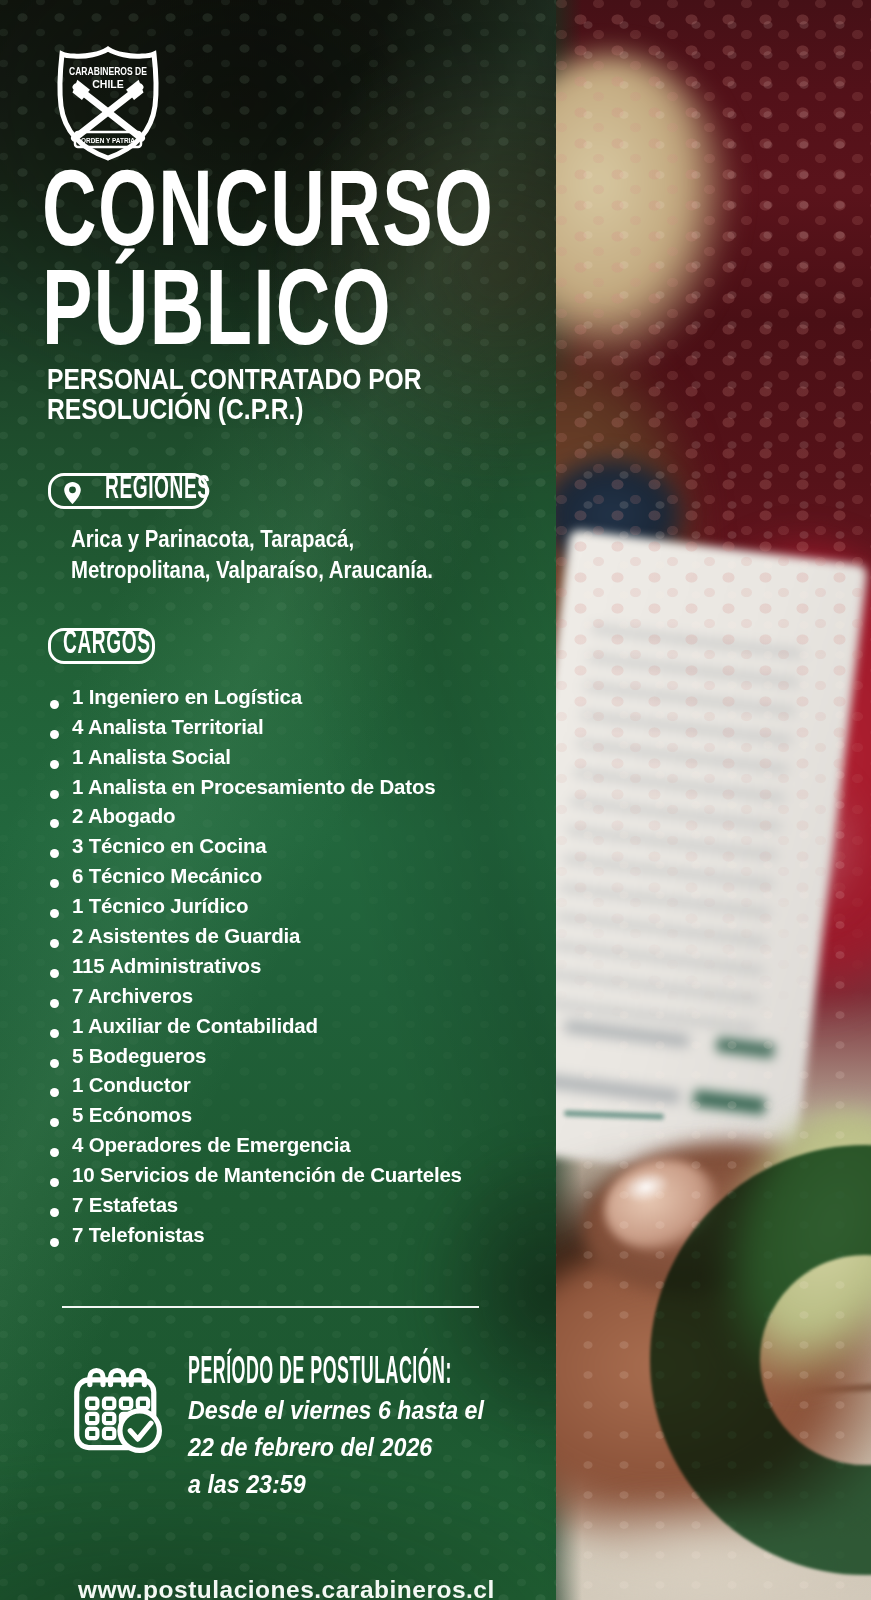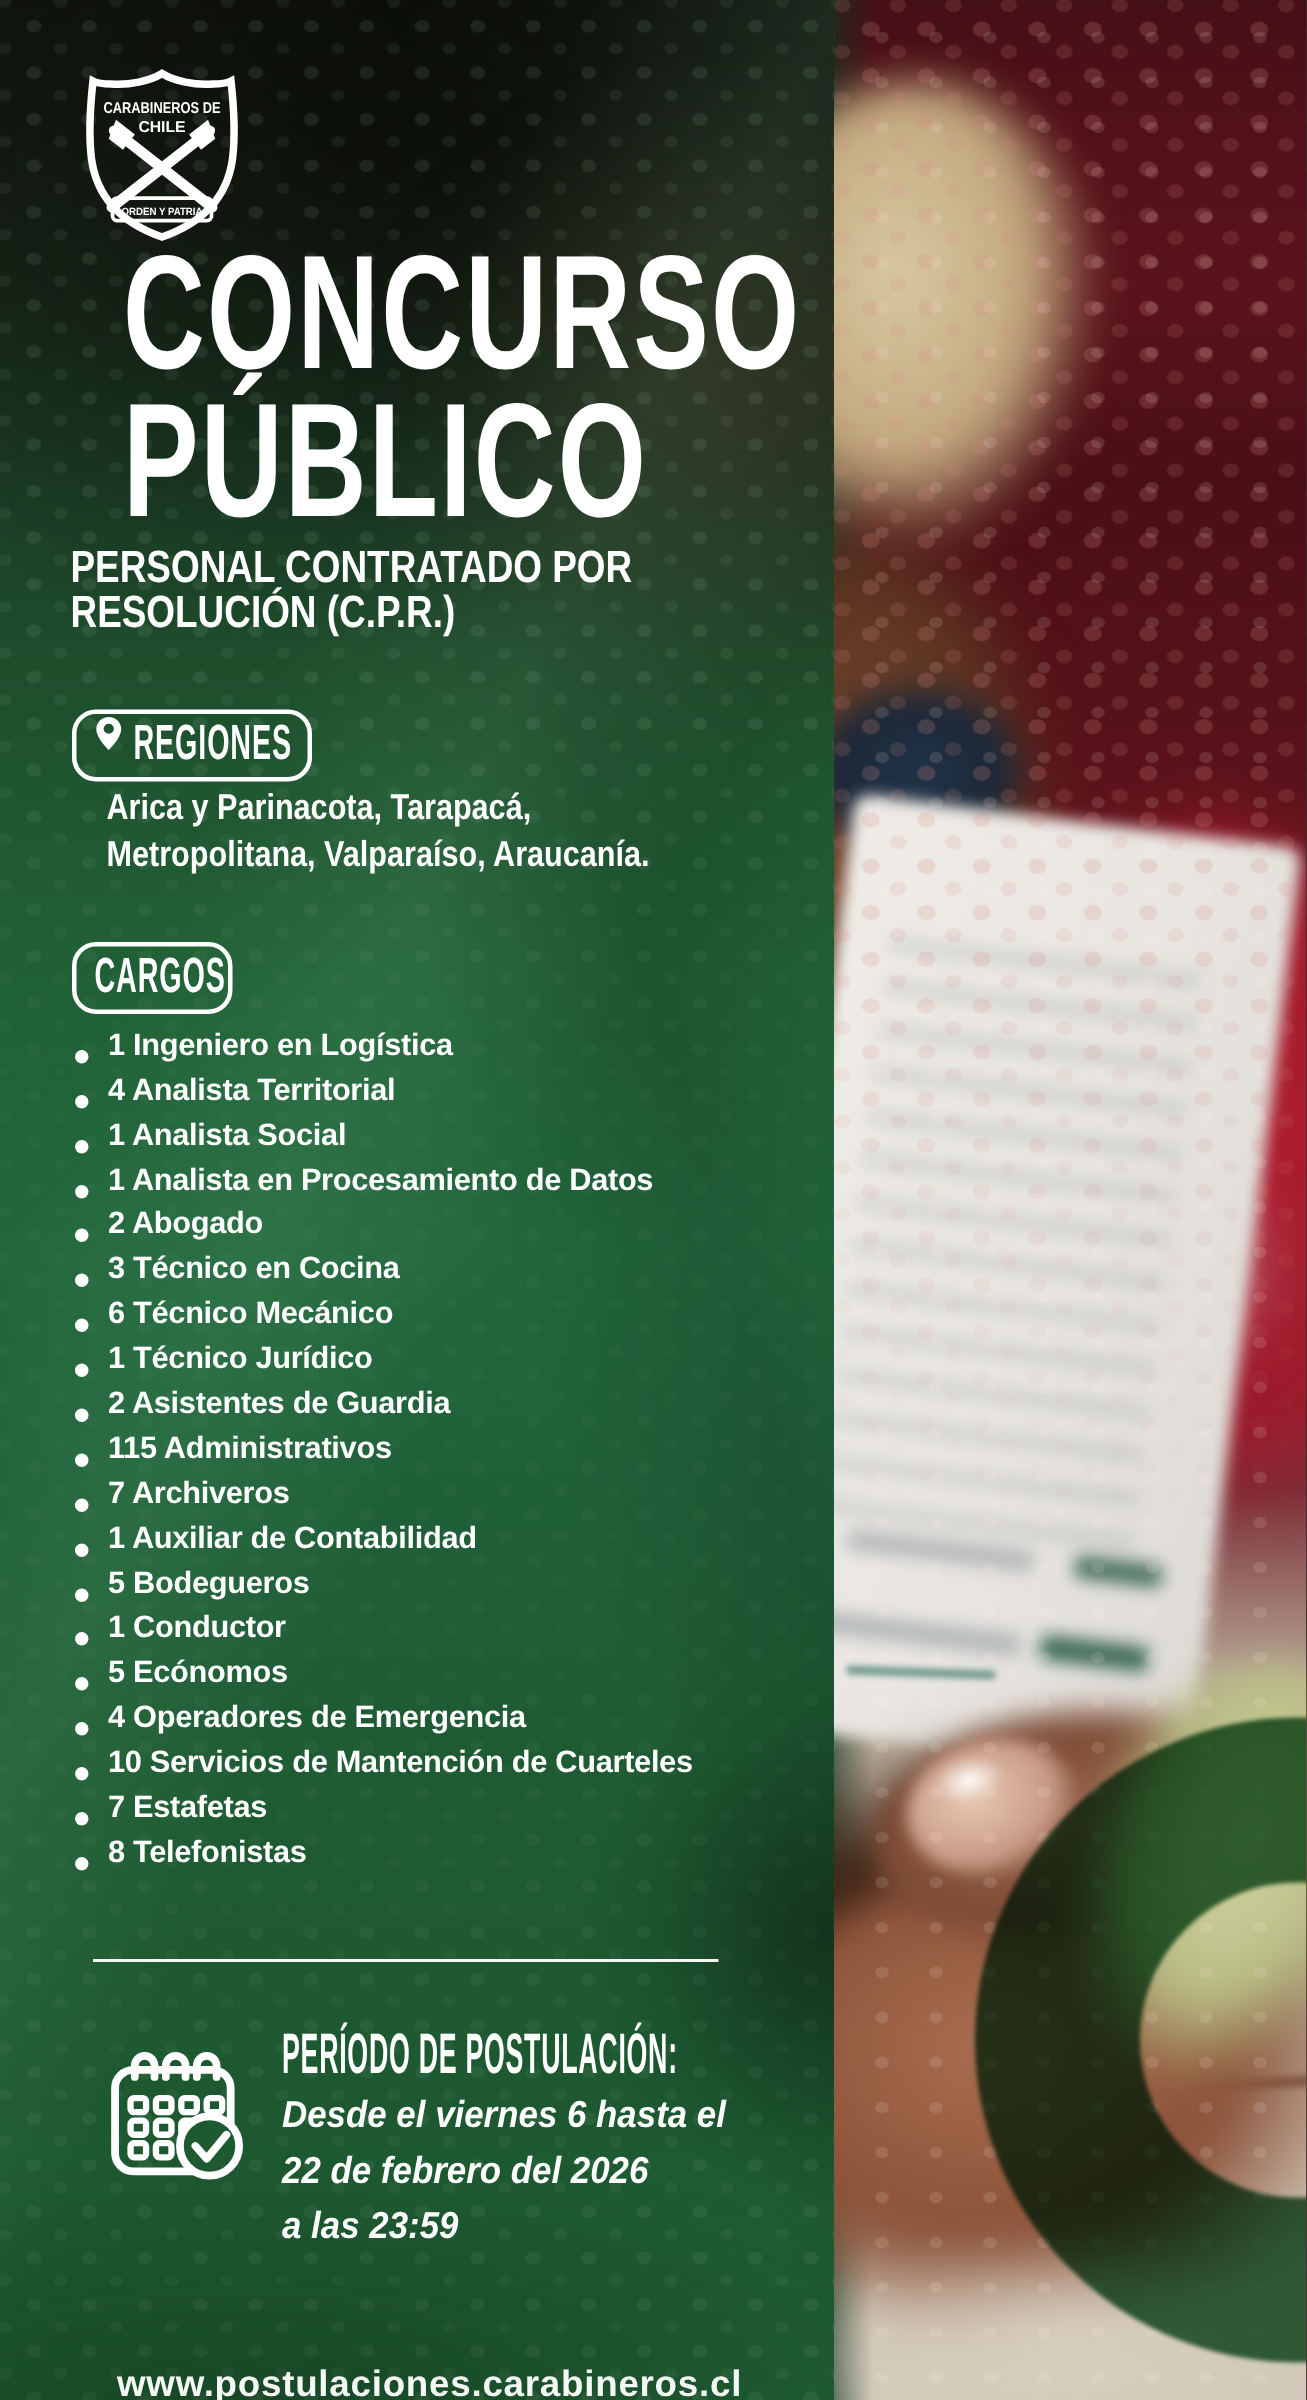--- a/index.html
+++ b/index.html
@@ -24,29 +24,29 @@
     -webkit-mask-image:linear-gradient(180deg,#000 0%,#000 30%,rgba(0,0,0,.35) 45%,rgba(0,0,0,.35) 68%,#000 100%);
     mask-image:linear-gradient(180deg,#000 0%,#000 30%,rgba(0,0,0,.35) 45%,rgba(0,0,0,.35) 68%,#000 100%);}
   .gp-hand-bleed{position:absolute;left:400px;top:1120px;width:250px;height:340px;
     background:radial-gradient(ellipse at 60% 50%,rgba(12,18,10,.5),transparent 66%);filter:blur(14px);}
   .gp-bottom-wave{position:absolute;left:-60px;bottom:-70px;width:740px;height:230px;
     background:radial-gradient(ellipse at 30% 80%,rgba(8,20,12,.38),transparent 70%);filter:blur(16px);}
 
   .logo{position:absolute;left:50px;top:42px;width:116px;height:122px;}
 
   .title{position:absolute;left:42px;top:158px;color:#fff;font-weight:bold;
-         font-size:108px;line-height:99px;margin-left:40px;}
+         font-size:108px;line-height:99px;}
   .cond-title{transform:scaleX(.70);transform-origin:0 0;white-space:nowrap;letter-spacing:2px;}
 
   .subtitle{position:absolute;left:47px;top:364px;color:#fff;font-size:30px;line-height:30px;
             font-weight:bold;}
   .subtitle>div{transform:scaleX(.82);transform-origin:0 50%;white-space:nowrap;}
 
-  .badge{position:absolute;display:flex;align-items:flex-start;border:3px solid #fff;
-         border-radius:16px;color:#fff;box-sizing:border-box;height:48px;}
+  .badge{position:absolute;display:flex;align-items:flex-end;border:3px solid #fff;
+         border-radius:16px;color:#fff;box-sizing:border-box;height:36px;gap:16px;}
   .badge-label{font-size:33px;font-weight:bold;transform:scaleX(.58);transform-origin:0 50%;
                white-space:nowrap;letter-spacing:1px;}
   .badge-regiones{left:48px;top:473px;width:160px;padding-left:12px;}
   .badge-regiones .pin{margin-right:7px;flex:none;}
   .badge-cargos{left:48px;top:628px;width:107px;padding-left:12px;}
 
   .regions-text{position:absolute;left:47px;top:523px;color:#fff;font-size:24px;
                 font-weight:bold;line-height:31px;margin-left:24px;}
   .regions-text>div{transform:scaleX(.85);transform-origin:0 50%;white-space:nowrap;}
 
@@ -256,21 +256,21 @@
       <li class="cargo">
           <span class="dot"></span>
           <span>10 Servicios de Mantención de Cuarteles</span>
         </li>
       <li class="cargo">
           <span class="dot"></span>
           <span>7 Estafetas</span>
         </li>
       <li class="cargo">
           <span class="dot"></span>
-          <span>8 Telefonistas</span>
+          <span>7 Telefonistas</span>
         </li>
     </ul>
 
     <div class="divider"></div>
 
     <div class="periodo">
       <svg class="cal-icon" viewBox="0 0 100 96" fill="none" stroke="#fff">
         <path d="M19 21 v-8 a7 7 0 0 1 14 0 v8" stroke-width="5.5" stroke-linecap="round"></path>
         <path d="M41 21 v-8 a7 7 0 0 1 14 0 v8" stroke-width="5.5" stroke-linecap="round"></path>
         <path d="M63 21 v-8 a7 7 0 0 1 14 0 v8" stroke-width="5.5" stroke-linecap="round"></path>

